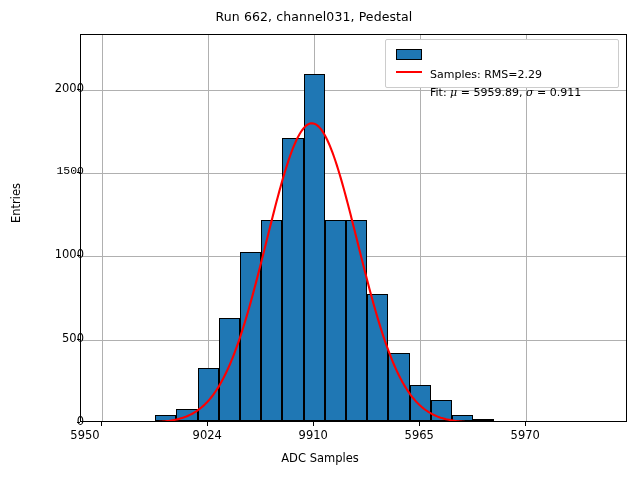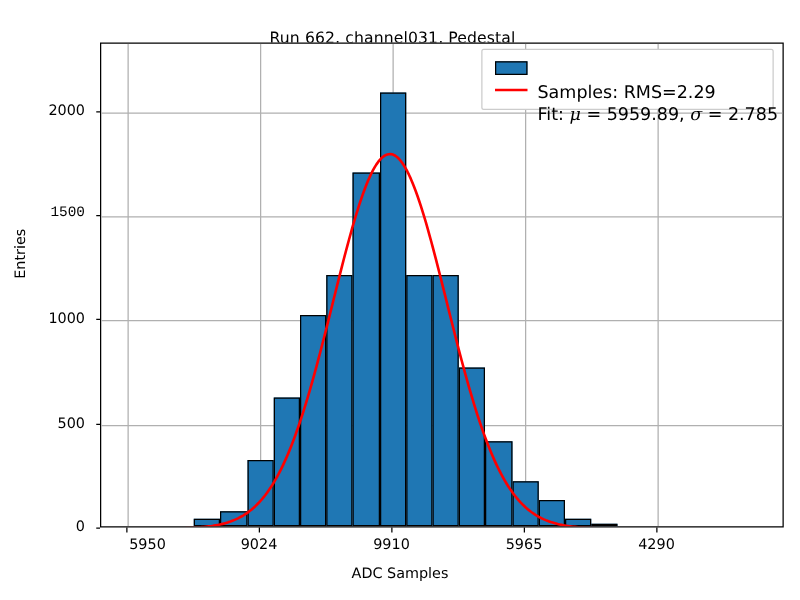--- a/index.html
+++ b/index.html
@@ -12,21 +12,21 @@
     width: 640px;
     height: 480px;
     background: #ffffff;
     font-family: "DejaVu Sans", sans-serif;
     overflow: hidden;
   }
   
   #chart-title {
     position: absolute;
     left: 0;
-    top: 22px;
+    top: 9px;
     width: 628px;
     text-align: center;
     font-size: 12.5px;
     color: #000000;
     letter-spacing: 0.1px;
   }
   
   #plot-area {
     position: absolute;
     left: 80px;
@@ -96,21 +96,21 @@
     position: absolute;
     top: 428px;
     width: 70px;
     margin-left: -35px;
     text-align: center;
     font-size: 11.5px;
     color: #000000;
   }
   .ticklabel-y {
     position: absolute;
-    left: 0;
+    left: 16px;
     width: 68px;
     text-align: right;
     font-size: 11.5px;
     color: #000000;
     margin-top: -8px;
   }
   
   #xlabel {
     position: absolute;
     left: 0;
@@ -158,21 +158,21 @@
     flex: none;
   }
   .legend-swatch-line {
     width: 26px;
     height: 0;
     border-top: 2.1px solid #ff0000;
     margin: 0 8px 0 4px;
     flex: none;
   }
   .legend-text {
-    font-size: 14px;
+    font-size: 11px;
     color: #000000;
     white-space: nowrap;
     margin-top: 40px;
   }
   .mathvar {
     font-family: "DejaVu Serif", serif;
     font-style: italic;
   }
 </style>
 </head>
@@ -216,29 +216,29 @@
           <div class="hist-bar" style="left: 392.23px; width: 21.2px; height: 1.67px;"></div>
         </div>
       <svg id="fit-curve" viewBox="0 0 547 388" preserveAspectRatio="none">
         <path id="fit-path" fill="none" stroke="#ff0000" stroke-width="2.1" stroke-linejoin="round" stroke-linecap="round" d="M0.00,388.00L1.37,388.00L2.73,388.00L4.10,388.00L5.47,388.00L6.84,388.00L8.20,388.00L9.57,388.00L10.94,388.00L12.31,388.00L13.68,388.00L15.04,388.00L16.41,388.00L17.78,388.00L19.15,387.99L20.51,387.99L21.88,387.99L23.25,387.99L24.62,387.99L25.98,387.99L27.35,387.99L28.72,387.99L30.08,387.98L31.45,387.98L32.82,387.98L34.19,387.97L35.55,387.97L36.92,387.97L38.29,387.96L39.66,387.96L41.03,387.95L42.39,387.95L43.76,387.94L45.13,387.93L46.50,387.92L47.86,387.91L49.23,387.90L50.60,387.89L51.97,387.87L53.33,387.86L54.70,387.84L56.07,387.82L57.43,387.80L58.80,387.77L60.17,387.75L61.54,387.72L62.90,387.68L64.27,387.64L65.64,387.60L67.01,387.56L68.38,387.51L69.74,387.45L71.11,387.39L72.48,387.32L73.85,387.25L75.21,387.16L76.58,387.07L77.95,386.97L79.31,386.86L80.68,386.74L82.05,386.61L83.42,386.47L84.78,386.31L86.15,386.14L87.52,385.96L88.89,385.75L90.25,385.53L91.62,385.29L92.99,385.03L94.36,384.75L95.73,384.44L97.09,384.11L98.46,383.75L99.83,383.36L101.20,382.94L102.56,382.49L103.93,382.00L105.30,381.48L106.66,380.91L108.03,380.31L109.40,379.66L110.77,378.96L112.13,378.21L113.50,377.42L114.87,376.56L116.24,375.65L117.61,374.68L118.97,373.65L120.34,372.55L121.71,371.38L123.08,370.14L124.44,368.83L125.81,367.43L127.18,365.96L128.55,364.40L129.91,362.75L131.28,361.01L132.65,359.18L134.01,357.25L135.38,355.22L136.75,353.10L138.12,350.86L139.48,348.52L140.85,346.07L142.22,343.51L143.59,340.84L144.96,338.05L146.32,335.14L147.69,332.11L149.06,328.97L150.43,325.70L151.79,322.31L153.16,318.80L154.53,315.17L155.90,311.42L157.26,307.55L158.63,303.56L160.00,299.45L161.36,295.23L162.73,290.89L164.10,286.45L165.47,281.89L166.83,277.23L168.20,272.48L169.57,267.62L170.94,262.68L172.31,257.65L173.67,252.55L175.04,247.37L176.41,242.12L177.78,236.82L179.14,231.47L180.51,226.07L181.88,220.65L183.24,215.19L184.61,209.72L185.98,204.24L187.35,198.77L188.71,193.31L190.08,187.88L191.45,182.48L192.82,177.12L194.18,171.83L195.55,166.60L196.92,161.45L198.29,156.39L199.66,151.43L201.02,146.58L202.39,141.86L203.76,137.28L205.13,132.84L206.49,128.56L207.86,124.44L209.23,120.50L210.59,116.75L211.96,113.20L213.33,109.86L214.70,106.72L216.06,103.81L217.43,101.14L218.80,98.69L220.17,96.50L221.54,94.55L222.90,92.86L224.27,91.42L225.64,90.25L227.01,89.35L228.37,88.72L229.74,88.35L231.11,88.26L232.48,88.44L233.84,88.89L235.21,89.62L236.58,90.61L237.94,91.86L239.31,93.38L240.68,95.16L242.05,97.19L243.41,99.46L244.78,101.98L246.15,104.74L247.52,107.72L248.89,110.92L250.25,114.34L251.62,117.95L252.99,121.77L254.36,125.76L255.72,129.93L257.09,134.27L258.46,138.75L259.83,143.38L261.19,148.15L262.56,153.03L263.93,158.02L265.29,163.11L266.66,168.29L268.03,173.54L269.40,178.86L270.76,184.23L272.13,189.64L273.50,195.09L274.87,200.55L276.24,206.03L277.60,211.50L278.97,216.97L280.34,222.42L281.71,227.83L283.07,233.22L284.44,238.55L285.81,243.84L287.17,249.06L288.54,254.22L289.91,259.30L291.28,264.30L292.64,269.21L294.01,274.03L295.38,278.76L296.75,283.39L298.11,287.91L299.48,292.32L300.85,296.62L302.22,300.80L303.59,304.87L304.95,308.82L306.32,312.66L307.69,316.37L309.06,319.96L310.42,323.43L311.79,326.78L313.16,330.00L314.52,333.11L315.89,336.10L317.26,338.97L318.63,341.72L319.99,344.36L321.36,346.88L322.73,349.30L324.10,351.60L325.46,353.80L326.83,355.90L328.20,357.89L329.57,359.79L330.94,361.59L332.30,363.29L333.67,364.91L335.04,366.45L336.41,367.89L337.77,369.26L339.14,370.55L340.51,371.77L341.87,372.92L343.24,373.99L344.61,375.01L345.98,375.96L347.34,376.85L348.71,377.68L350.08,378.46L351.45,379.19L352.82,379.87L354.18,380.51L355.55,381.10L356.92,381.65L358.29,382.16L359.65,382.64L361.02,383.08L362.39,383.49L363.76,383.87L365.12,384.22L366.49,384.54L367.86,384.84L369.22,385.12L370.59,385.37L371.96,385.60L373.33,385.82L374.69,386.02L376.06,386.20L377.43,386.36L378.80,386.52L380.17,386.66L381.53,386.78L382.90,386.90L384.27,387.01L385.64,387.10L387.00,387.19L388.37,387.27L389.74,387.34L391.10,387.41L392.47,387.47L393.84,387.52L395.21,387.57L396.57,387.62L397.94,387.66L399.31,387.69L400.68,387.73L402.04,387.75L403.41,387.78L404.78,387.81L406.15,387.83L407.52,387.85L408.88,387.86L410.25,387.88L411.62,387.89L412.99,387.90L414.35,387.92L415.72,387.92L417.09,387.93L418.45,387.94L419.82,387.95L421.19,387.95L422.56,387.96L423.92,387.96L425.29,387.97L426.66,387.97L428.03,387.98L429.39,387.98L430.76,387.98L432.13,387.98L433.50,387.99L434.87,387.99L436.23,387.99L437.60,387.99L438.97,387.99L440.34,387.99L441.70,387.99L443.07,387.99L444.44,388.00L445.80,388.00L447.17,388.00L448.54,388.00L449.91,388.00L451.27,388.00L452.64,388.00L454.01,388.00L455.38,388.00L456.75,388.00L458.11,388.00L459.48,388.00L460.85,388.00L462.22,388.00L463.58,388.00L464.95,388.00L466.32,388.00L467.69,388.00L469.05,388.00L470.42,388.00L471.79,388.00L473.15,388.00L474.52,388.00L475.89,388.00L477.26,388.00L478.62,388.00L479.99,388.00L481.36,388.00L482.73,388.00L484.10,388.00L485.46,388.00L486.83,388.00L488.20,388.00L489.57,388.00L490.93,388.00L492.30,388.00L493.67,388.00L495.03,388.00L496.40,388.00L497.77,388.00L499.14,388.00L500.50,388.00L501.87,388.00L503.24,388.00L504.61,388.00L505.97,388.00L507.34,388.00L508.71,388.00L510.08,388.00L511.45,388.00L512.81,388.00L514.18,388.00L515.55,388.00L516.92,388.00L518.28,388.00L519.65,388.00L521.02,388.00L522.38,388.00L523.75,388.00L525.12,388.00L526.49,388.00L527.85,388.00L529.22,388.00L530.59,388.00L531.96,388.00L533.32,388.00L534.69,388.00L536.06,388.00L537.43,388.00L538.80,388.00L540.16,388.00L541.53,388.00L542.90,388.00L544.27,388.00L545.63,388.00L547.00,388.00"></path>
       </svg>
     </div>
   </div>
 
   <div id="ticks-x">
       <div class="tick-x" style="left: 101.2px;"></div>
-      <div class="ticklabel-x" style="left: 118px;">5950</div>
+      <div class="ticklabel-x" style="left: 85px;">5950</div>
       <div class="tick-x" style="left: 207.21px;"></div>
       <div class="ticklabel-x" style="left: 207.21px;">9024</div>
       <div class="tick-x" style="left: 313.22px;"></div>
       <div class="ticklabel-x" style="left: 313.22px;">9910</div>
       <div class="tick-x" style="left: 419.22px;"></div>
       <div class="ticklabel-x" style="left: 419.22px;">5965</div>
       <div class="tick-x" style="left: 525.23px;"></div>
-      <div class="ticklabel-x" style="left: 525.23px;">4290</div>
+      <div class="ticklabel-x" style="left: 525.23px;">5970</div>
     </div>
   <div id="ticks-y">
       <div class="tick-y" style="top: 422px;"></div>
       <div class="ticklabel-y" style="top: 422px;">0</div>
       <div class="tick-y" style="top: 338.74px;"></div>
       <div class="ticklabel-y" style="top: 338.74px;">500</div>
       <div class="tick-y" style="top: 255.48px;"></div>
       <div class="ticklabel-y" style="top: 255.48px; text-align: right;">1000</div>
       <div class="tick-y" style="top: 172.21px;"></div>
       <div class="ticklabel-y" style="top: 172.21px; font-family: Liberation Mono, monospace;">1500</div>
@@ -249,17 +249,17 @@
   <div id="xlabel">ADC Samples</div>
   <div id="ylabel">Entries</div>
 
   <div id="legend">
     <div class="legend-row">
       <span class="legend-swatch-patch"></span>
       <span class="legend-text">Samples: RMS=2.29</span>
     </div>
     <div class="legend-row">
       <span class="legend-swatch-line"></span>
-      <span class="legend-text"><span>Fit: </span><span class="mathvar">μ</span><span> = 5959.89, </span><span class="mathvar">σ</span><span> = 2.785</span></span>
+      <span class="legend-text"><span>Fit: </span><span class="mathvar">μ</span><span> = 5959.89, </span><span class="mathvar">σ</span><span> = 0.911</span></span>
     </div>
   </div>
 
 </div>
 
 </body></html>

